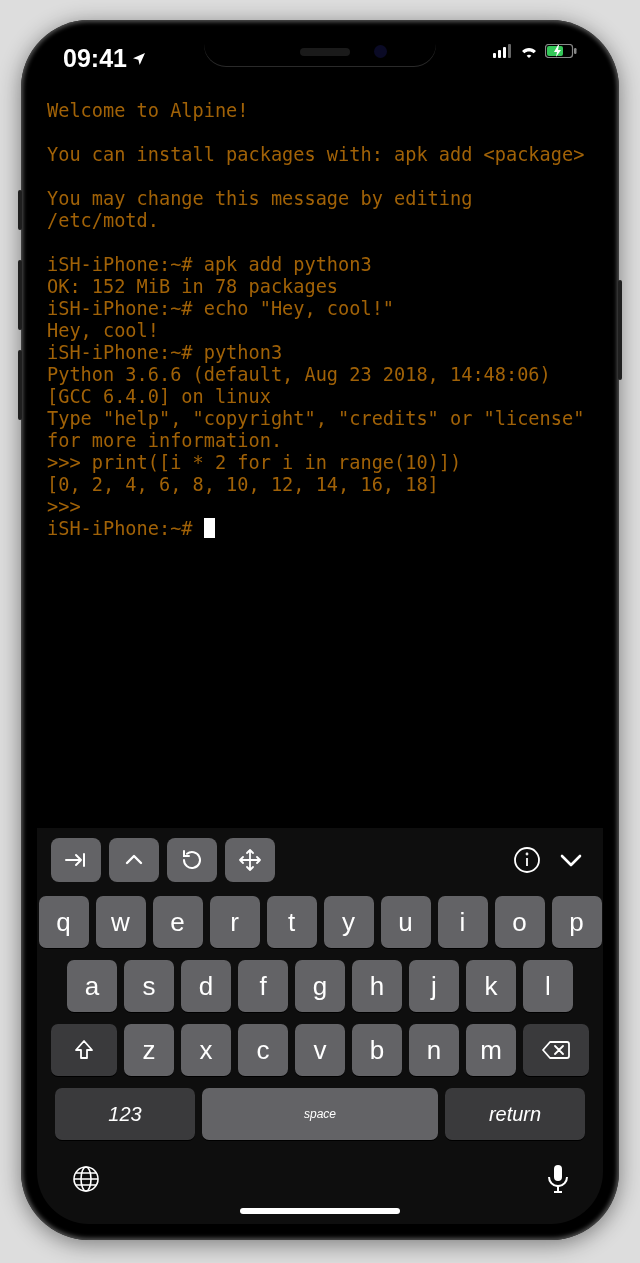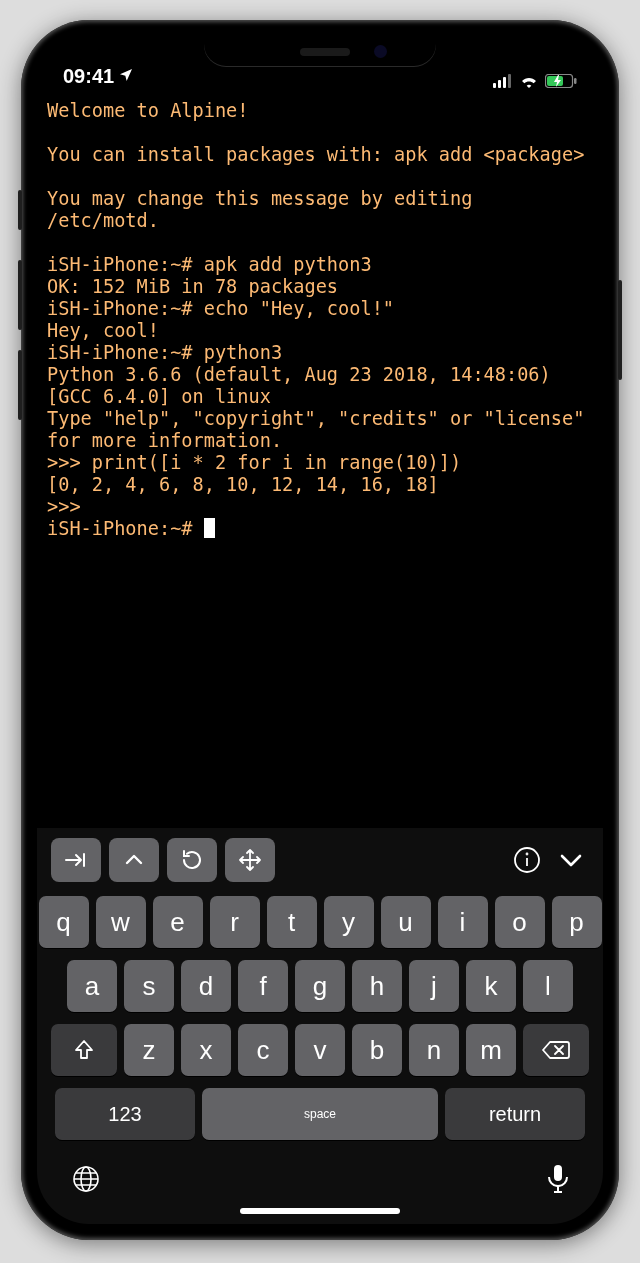--- a/index.html
+++ b/index.html
@@ -3,40 +3,40 @@
 <meta charset="utf-8">
 <style>
   html,body{margin:0;padding:0;background:#ddd;font-family:-apple-system,BlinkMacSystemFont,sans-serif;}
   body{display:flex;justify-content:center;align-items:flex-start;min-height:1263px;padding:20px 0;box-sizing:border-box;}
   .phone{width:598px;height:1220px;background:#000;border-radius:68px;padding:16px;box-sizing:border-box;position:relative;box-shadow:0 4px 22px rgba(0,0,0,.45),inset 0 0 4px 2px #555;}
   .screen{width:100%;height:100%;background:#000;border-radius:52px;overflow:hidden;position:relative;color:#fff;display:flex;flex-direction:column;}
   .notch{position:absolute;top:0;left:50%;transform:translateX(-50%);width:232px;height:30px;background:#000;border-bottom-left-radius:22px;border-bottom-right-radius:22px;z-index:5;box-shadow:0 1px 0 #2a2a2a;}
   .notch:before{content:"";position:absolute;left:96px;top:12px;width:50px;height:8px;border-radius:4px;background:#1a1a1a;}
   .notch:after{content:"";position:absolute;left:170px;top:9px;width:13px;height:13px;border-radius:50%;background:#0a0a25;}
   
-  .statusbar{height:44px;display:flex;justify-content:space-between;align-items:flex-end;padding:8px 26px 0;font-size:20px;font-weight:600;}
+  .statusbar{height:44px;display:flex;justify-content:space-between;align-items:flex-start;padding:8px 26px 0;font-size:25px;font-weight:600;}
   .sb-left{display:flex;align-items:center;gap:4px;}
   .sb-right{display:flex;align-items:center;gap:6px;}
   .sb-right svg{display:block;}
   
-  .term{flex:1 1 auto;padding:12px 10px 12px 10px;font-family:ui-monospace,Menlo,Consolas,monospace;font-size:18.6px;line-height:22px;color:#fdba74;white-space:pre-wrap;word-break:break-word;overflow:hidden;}
+  .term{flex:1 1 auto;padding:12px 10px 12px 10px;font-family:ui-monospace,Menlo,Consolas,monospace;font-size:18.6px;line-height:22px;color:#a16207;white-space:pre-wrap;word-break:break-word;overflow:hidden;}
   .cursor{display:inline-block;width:11px;height:20px;background:#fff;vertical-align:-3px;}
   
   .kbwrap{background:#0e0e0e;padding:0 0 4px;}
   .accessory{display:flex;align-items:center;gap:8px;padding:10px 14px 10px 14px;}
   .acc-group{display:flex;gap:8px;}
   .acc-btn{width:50px;height:44px;border-radius:8px;background:#636366;display:flex;align-items:center;justify-content:center;color:#fff;font-size:22px;}
   .acc-spacer{flex:1;}
   .acc-icon{width:36px;height:36px;display:flex;align-items:center;justify-content:center;font-size:26px;}
   .acc-icon svg{display:block;}
   .keyboard{padding:4px 6px 0;display:flex;flex-direction:column;gap:12px;}
   .krow{display:flex;gap:7px;justify-content:center;}
   .key{flex:0 0 50px;height:52px;border-radius:7px;background:#636366;color:#fff;display:flex;align-items:center;justify-content:center;font-size:26px;box-shadow:0 1px 0 #000;}
   .key.shift,.key.bksp{flex:0 0 66px;background:#3a3a3c;font-size:22px;}
-  .bottomrow{display:flex;gap:7px;padding:0 12px 4px;}
+  .bottomrow{display:flex;gap:7px;padding:0 12px 4px;font-style:italic;}
   .key.num{flex:0 0 140px;background:#3a3a3c;font-size:20px;}
   .key.space{flex:1 1 auto;background:#636366;font-size:12px;}
   .key.return{flex:0 0 140px;background:#3a3a3c;font-size:20px;}
   .tool-row{display:flex;justify-content:space-between;align-items:center;padding:20px 34px 8px;}
   .tool-row svg{display:block;}
   .homebar{width:160px;height:6px;background:#fff;border-radius:4px;margin:6px auto 6px;}
   
   .side{position:absolute;background:#1f1f1f;border-radius:3px;}
   .side.l1{left:-3px;top:170px;width:4px;height:40px;}
   .side.l2{left:-3px;top:240px;width:4px;height:70px;}

